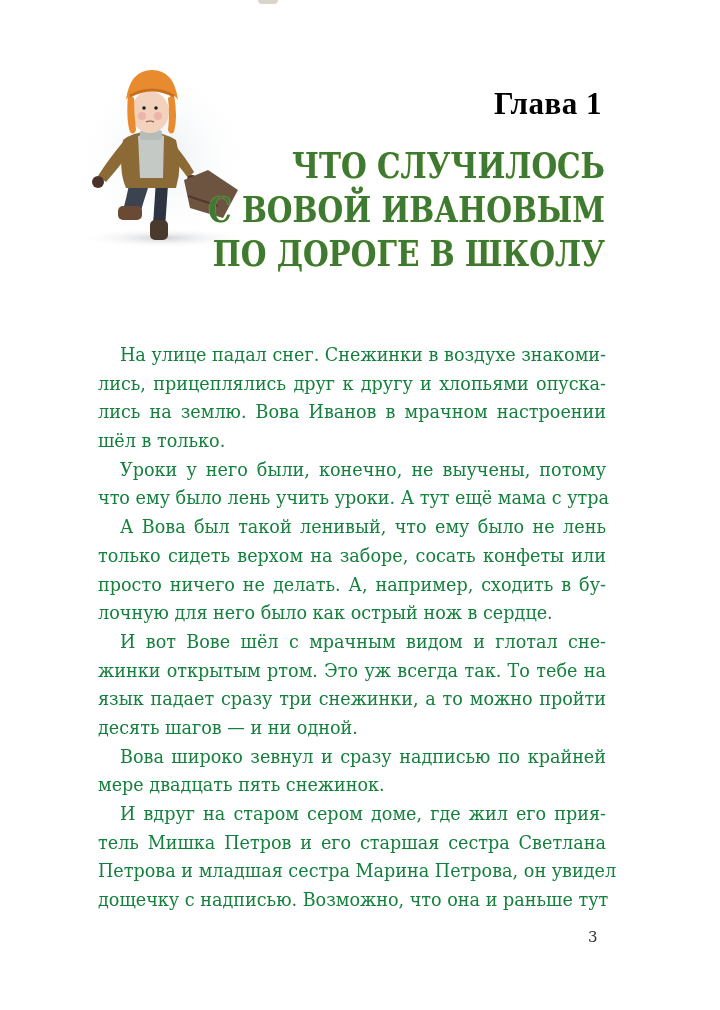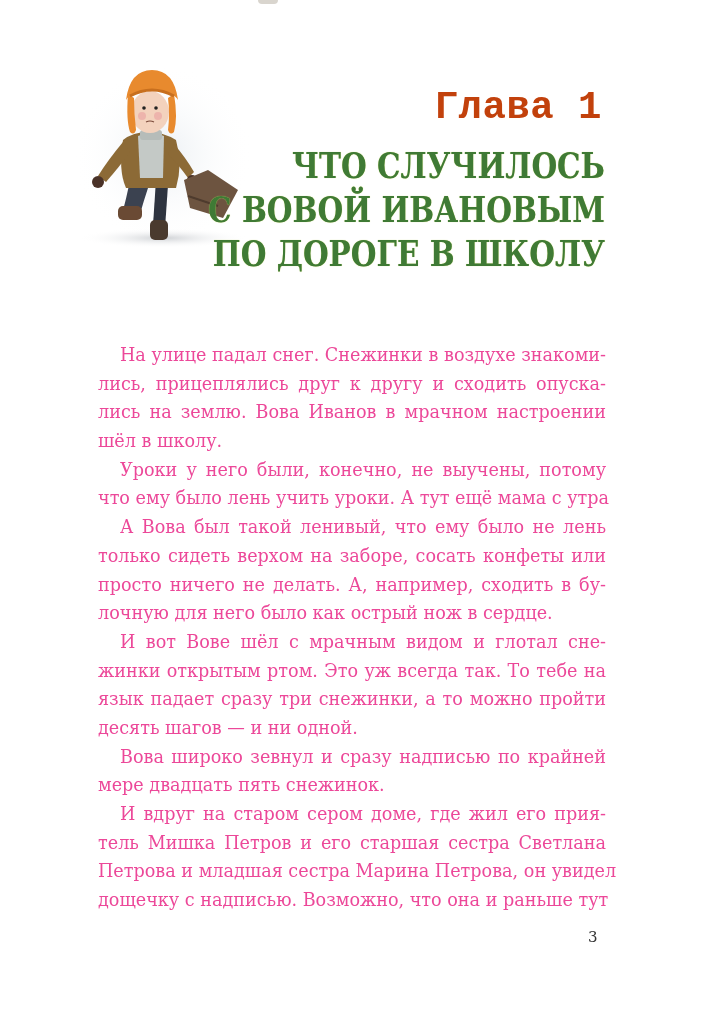--- a/index.html
+++ b/index.html
@@ -6,34 +6,34 @@
   body {
     width:720px; height:1010px; background:#ffffff; position:relative; overflow:hidden;
     font-family:"DejaVu Serif", serif; color:#2a2a2a;
   }
   .top-mark { position:absolute; left:258px; top:0; width:20px; height:4px; background:#cfcac2; border-radius:0 0 8px 8px; opacity:.8; }
 
   .illustration { position:absolute; left:68px; top:60px; width:190px; height:190px; }
 
   .chapter-label {
     position:absolute; right:118px; top:86px;
-    font-family:Liberation Mono, monospace; font-weight:bold; font-size:39px;
-    color:#c2410c; letter-spacing:0.5px;
+    font-family:Liberation Serif, serif; font-weight:bold; font-size:31px;
+    color:#000000; letter-spacing:0.5px;
   }
   .chapter-title {
     position:absolute; right:115px; top:143px; text-align:right;
     font-family:"DejaVu Serif", serif; font-weight:bold; font-size:36px; line-height:44px;
     color:#3f7a35; transform:scaleX(0.82); transform-origin:right top;
     text-shadow:0 0 1px #c8d86a;
   }
   .chapter-title div { white-space:nowrap; }
 
   .body-text {
     position:absolute; left:98px; top:341px; width:508px;
-    font-family:"DejaVu Serif", serif; font-size:17.6px; line-height:28.7px; color:#ec4899;
+    font-family:"DejaVu Serif", serif; font-size:17.6px; line-height:28.7px; color:#15803d;
   }
   .line { white-space:nowrap; text-align:justify; text-align-last:justify; height:28.7px; }
   .line.last { text-align-last:left; }
   .line.indent { padding-left:22px; }
 
   .page-number {
     position:absolute; left:588px; top:928px;
     font-family:"DejaVu Serif", serif; font-size:15px; color:#333;
   }
 </style>
@@ -92,23 +92,23 @@
 <div class="chapter-label">Глава 1</div>
 
 <div class="chapter-title">
   <div>ЧТО СЛУЧИЛОСЬ</div>
   <div>С ВОВОЙ ИВАНОВЫМ</div>
   <div>ПО ДОРОГЕ В ШКОЛУ</div>
 </div>
 
 <div class="body-text" id="body-text">
     <div class="line indent">На улице падал снег. Снежинки в воздухе знакоми-</div>
-    <div class="line">лись, прицеплялись друг к другу и сходить опуска-</div>
+    <div class="line">лись, прицеплялись друг к другу и хлопьями опуска-</div>
     <div class="line">лись на землю. Вова Иванов в мрачном настроении</div>
-    <div class="line last">шёл в школу.</div>
+    <div class="line last">шёл в только.</div>
     <div class="line indent">Уроки у него были, конечно, не выучены, потому</div>
     <div class="line">что ему было лень учить уроки. А тут ещё мама с утра</div>
     <div class="line indent">А Вова был такой ленивый, что ему было не лень</div>
     <div class="line">только сидеть верхом на заборе, сосать конфеты или</div>
     <div class="line">просто ничего не делать. А, например, сходить в бу-</div>
     <div class="line last">лочную для него было как острый нож в сердце.</div>
     <div class="line indent">И вот Вове шёл с мрачным видом и глотал сне-</div>
     <div class="line">жинки открытым ртом. Это уж всегда так. То тебе на</div>
     <div class="line">язык падает сразу три снежинки, а то можно пройти</div>
     <div class="line last">десять шагов — и ни одной.</div>

